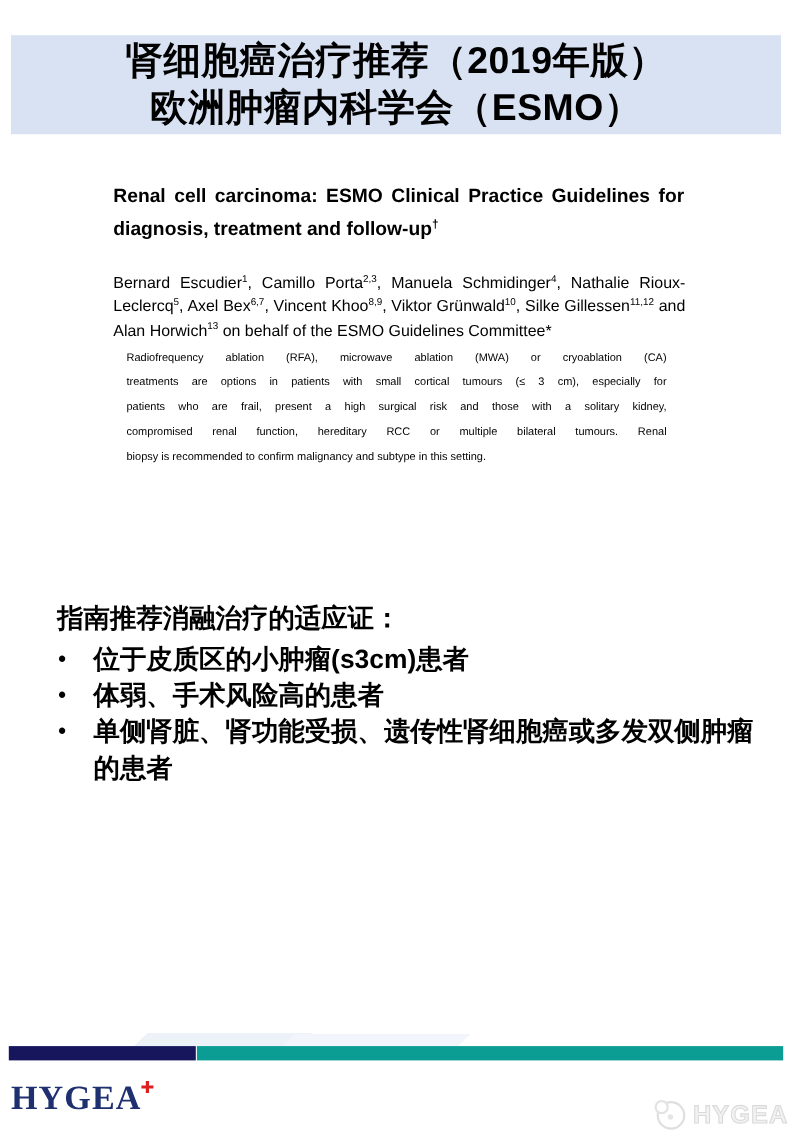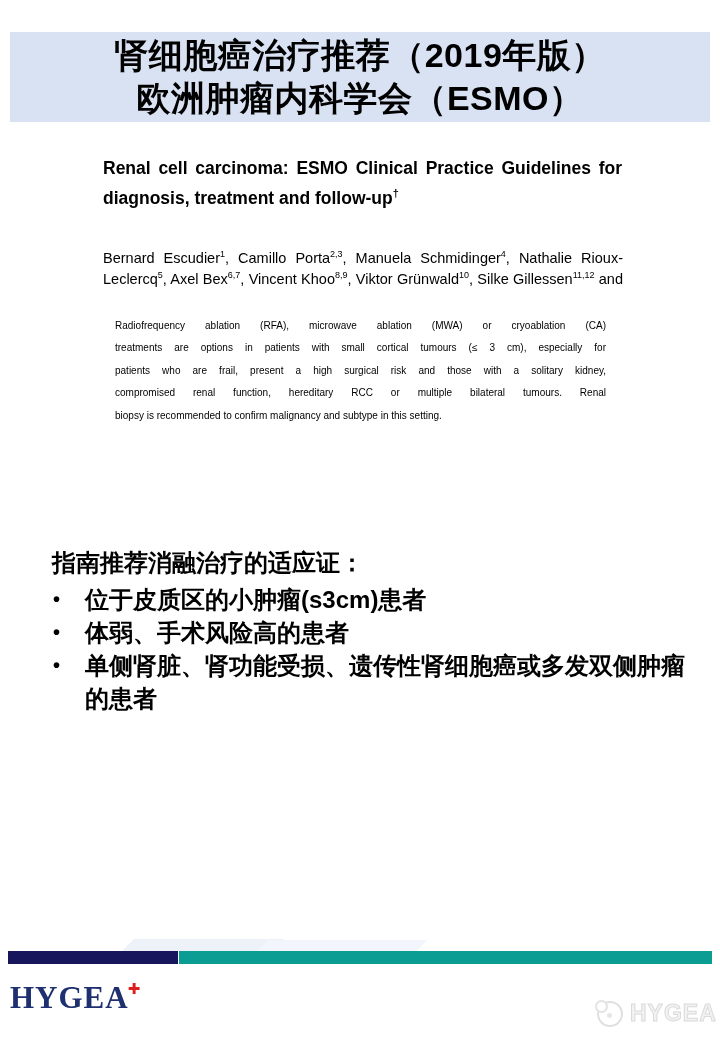--- a/index.html
+++ b/index.html
@@ -30,21 +30,21 @@
     font-weight: bold;
     line-height: 43px;
     color: #000000;
     letter-spacing: 0.5px;
     white-space: nowrap;
   }
 
   
   .paper-title {
     position: absolute;
-    left: 103px; top: 153px;
+    left: 103px; top: 163px;
     width: 519px;
     font-size: 17.5px;
     font-weight: bold;
     line-height: 30px;
   }
   .paper-authors {
     position: absolute;
     left: 103px; top: 212px;
     width: 520px;
     font-size: 14.5px;
@@ -167,20 +167,21 @@
   </div>
 
   <div class="paper-title">
       <div class="jline">Renal  cell  carcinoma:  ESMO  Clinical  Practice  Guidelines  for</div>
       <div class="jline last">diagnosis, treatment and follow-up<sup>†</sup></div>
     </div>
 
   <div class="paper-authors">
       <div class="jline">Bernard  Escudier<sup>1</sup>,  Camillo  Porta<sup>2,3</sup>,  Manuela  Schmidinger<sup>4</sup>,  Nathalie  Rioux-</div>
       <div class="jline">Leclercq<sup>5</sup>, Axel Bex<sup>6,7</sup>, Vincent Khoo<sup>8,9</sup>, Viktor Grünwald<sup>10</sup>, Silke Gillessen<sup>11,12</sup> and</div>
+      <div class="jline last">Alan Horwich<sup>13</sup> on behalf of the ESMO Guidelines Committee*</div>
     </div>
 
   <div class="paper-abstract">
       <div class="jline">Radiofrequency  ablation  (RFA),  microwave  ablation  (MWA)  or  cryoablation  (CA)</div>
       <div class="jline">treatments are options in patients with small cortical tumours (≤ 3 cm), especially for</div>
       <div class="jline">patients who are frail, present a high surgical risk and those with a solitary kidney,</div>
       <div class="jline">compromised  renal  function,  hereditary  RCC  or  multiple  bilateral  tumours.  Renal</div>
       <div class="jline last">biopsy is recommended to confirm malignancy and subtype in this setting.</div>
     </div>
 

